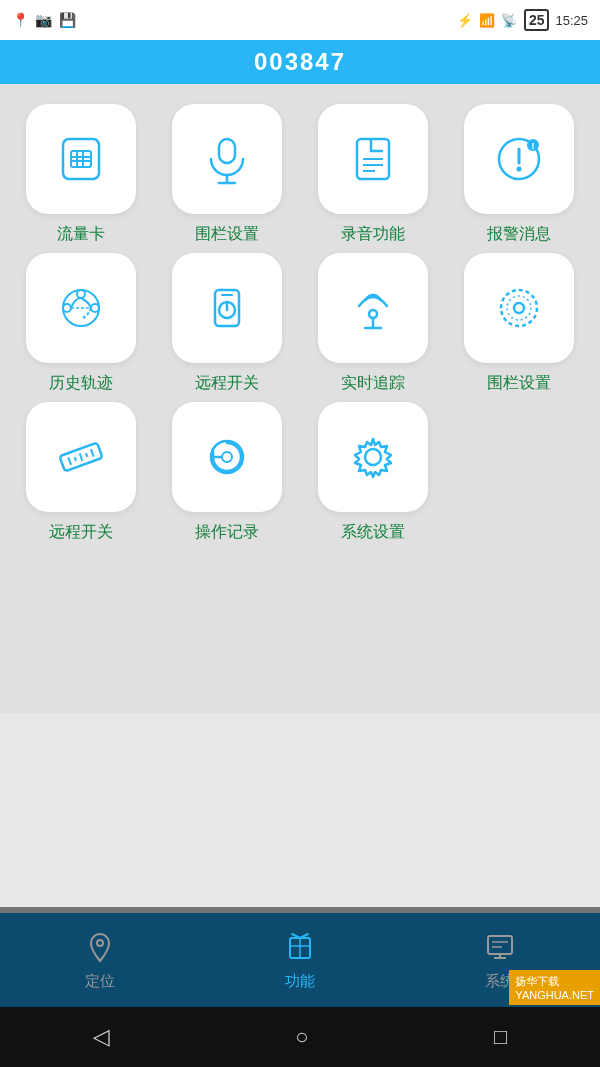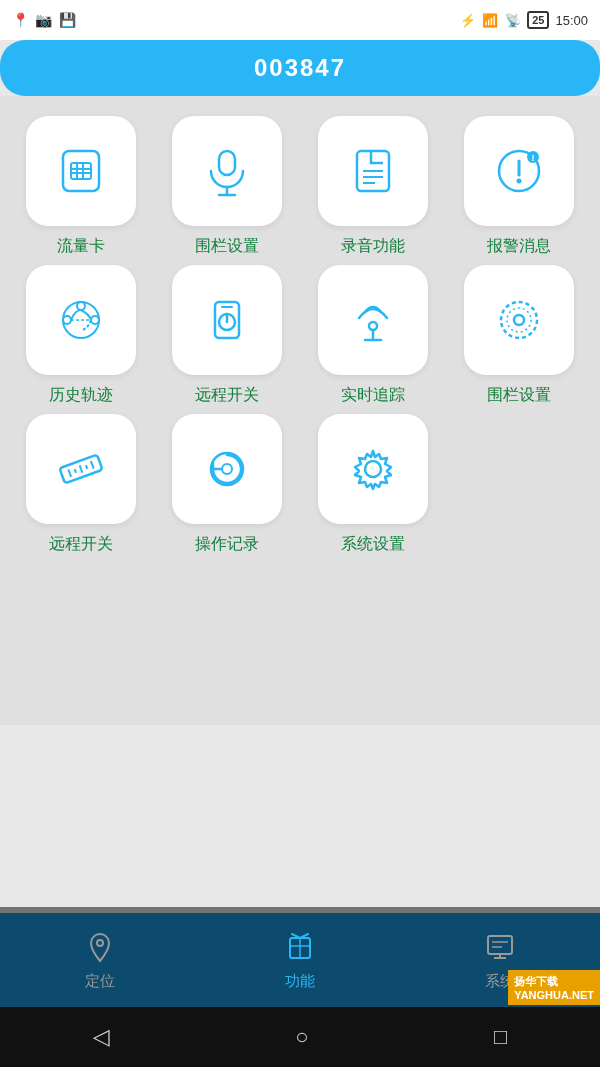--- a/index.html
+++ b/index.html
@@ -33,33 +33,32 @@
       display: flex;
       align-items: center;
       gap: 6px;
       font-size: 13px;
       font-weight: 500;
     }
     .battery-box {
       border: 2px solid #333;
       border-radius: 3px;
       padding: 1px 3px;
-      font-size: 11px;
+      font-size: 14px;
       font-weight: bold;
     }
 
     
     .header {
       width: 100%;
-      height: 56px;
+      height: 44px;
       background: #29b6f6;
       display: flex;
       align-items: center;
       justify-content: center;
-      border-radius: 25px;
     }
     .header-title {
       color: #fff;
       font-size: 24px;
       font-weight: bold;
       letter-spacing: 2px;
     }
 
     .grid-item {
       display: flex;
@@ -144,21 +143,21 @@
 
     
     .watermark {
       position: absolute;
       bottom: 62px;
       right: 0;
       background: #e8a000;
       color: #fff;
       font-size: 11px;
       padding: 4px 6px;
-      font-weight: bold;
+      font-weight: normal;
     }
 
     .grid-wrapper {
       background: #e0e0e0;
       padding: 20px 10px 10px 10px;
       display: grid;
       grid-template-columns: repeat(4, 1fr);
       grid-template-rows: repeat(3, auto);
       gap: 8px 4px;
     }
@@ -170,21 +169,21 @@
   <div class="status-left">
     <span style="font-size:14px;">📍</span>
     <span style="font-size:14px;">📷</span>
     <span style="font-size:14px;">💾</span>
   </div>
   <div class="status-right">
     <span>⚡</span>
     <span>📶</span>
     <span>📡</span>
     <span class="battery-box">25</span>
-    <span>15:00</span>
+    <span>15:25</span>
   </div>
 </div>
 
 <div class="header">
   <span class="header-title">003847</span>
 </div>
 
 <div class="grid-wrapper">
 
   <div class="grid-item">

